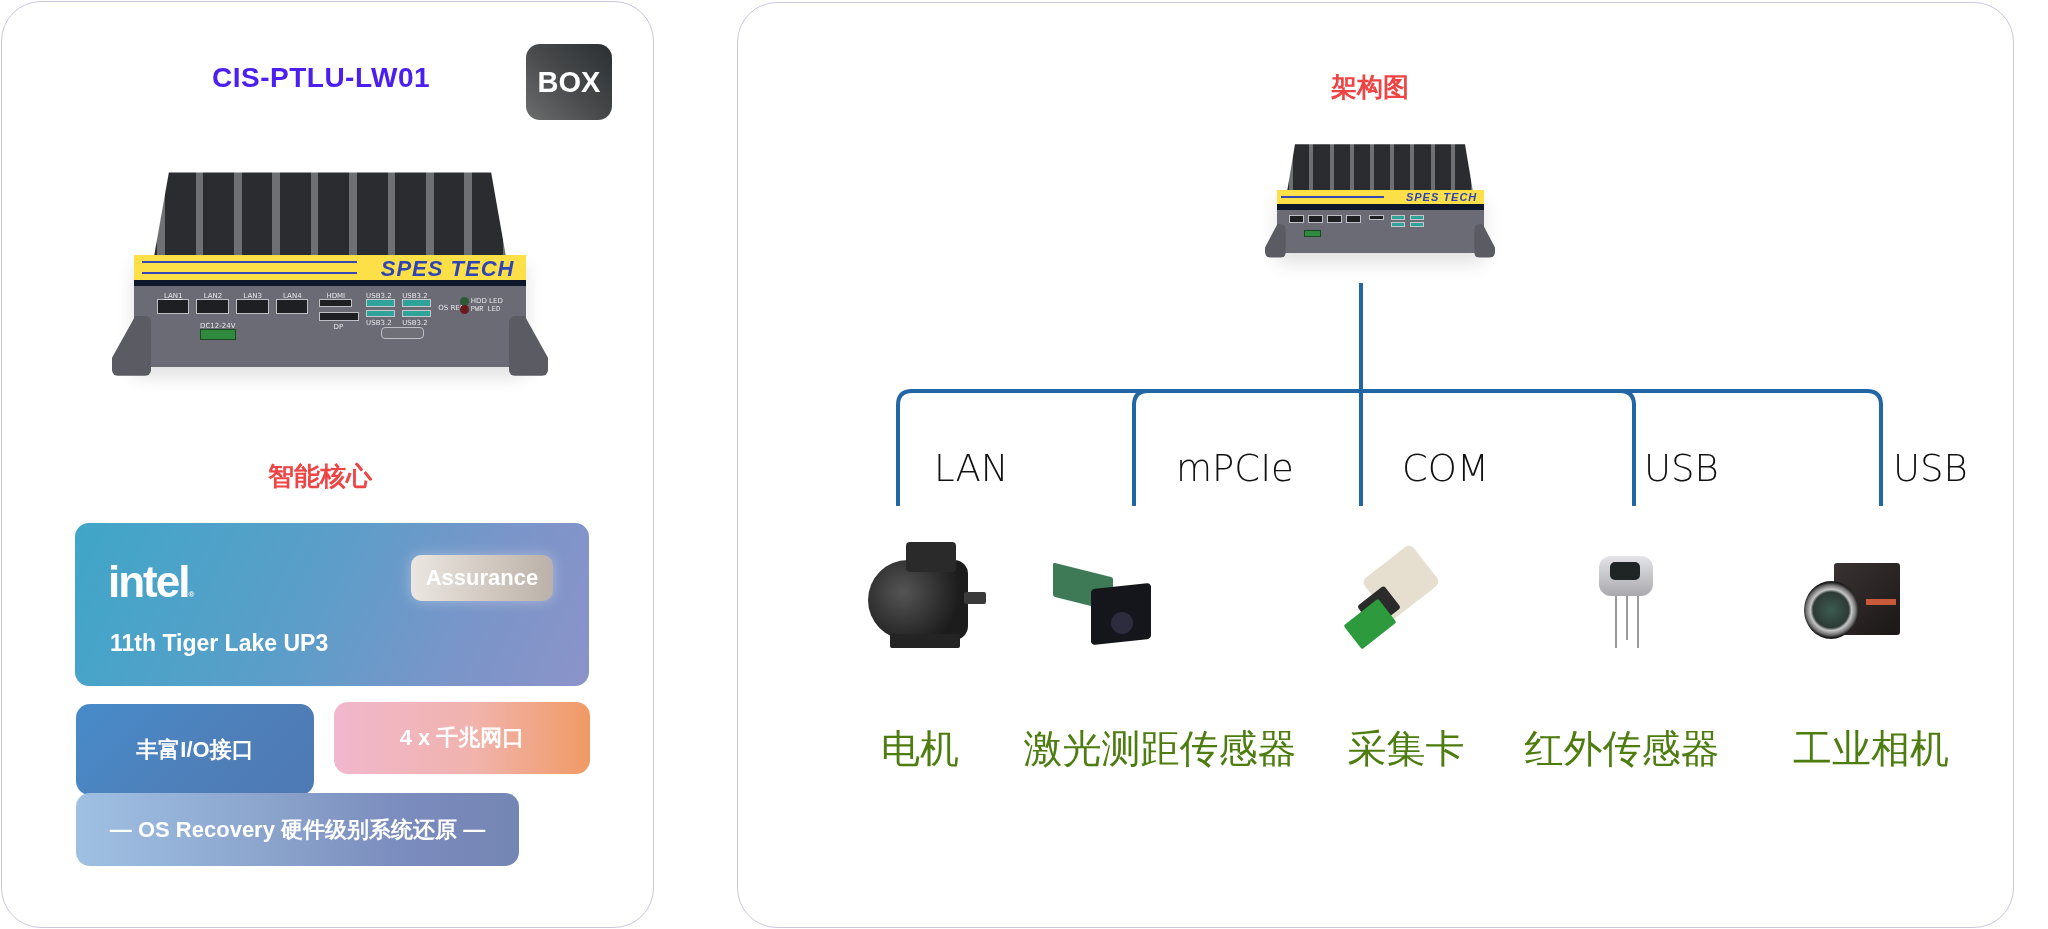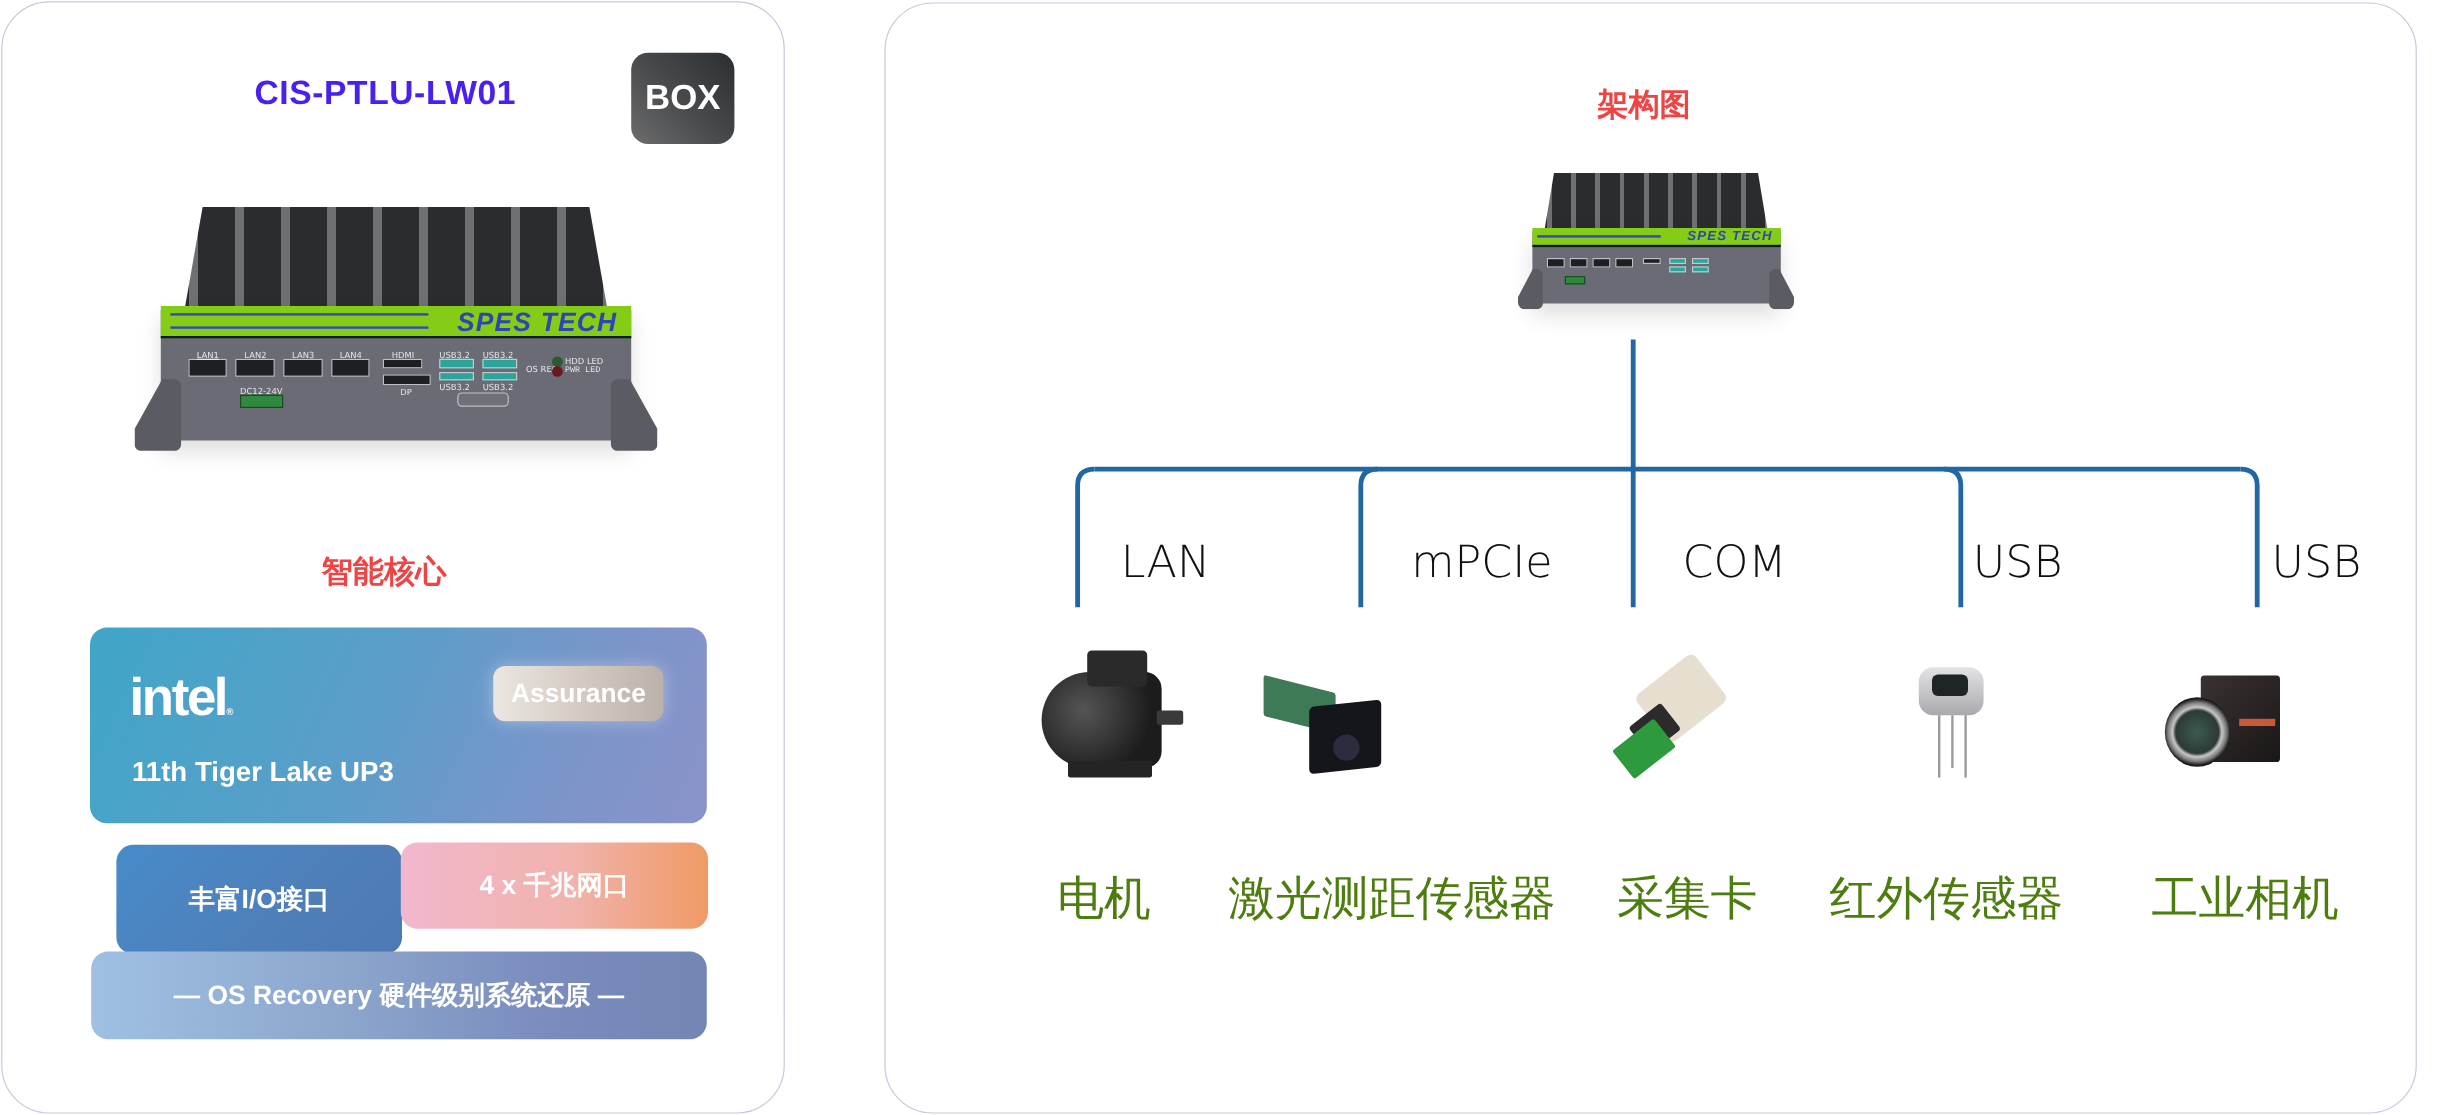--- a/index.html
+++ b/index.html
@@ -14,21 +14,21 @@
   .box-badge { position: absolute; left: 526px; top: 44px; width: 86px; height: 76px; border-radius: 14px;
                background: linear-gradient(225deg, #2b2f31 0%, #4a4c4e 55%, #6d6d6d 100%);
                color: #fff; font-weight: bold; font-size: 29px; display: flex; align-items: center; justify-content: center; font-family: "Liberation Sans", sans-serif; }
 
   
   .device { position: absolute; }
   .device .fins { position: absolute; left: 6%; right: 6%; top: 0; height: 44%;
                   background: repeating-linear-gradient(90deg, #2b2c30 0 5%, #6f7074 5% 7%, #2b2c30 7% 10%);
                   clip-path: polygon(4% 100%, 8% 8%, 92% 8%, 96% 100%); }
   .device .body { position: absolute; left: 5%; right: 5%; top: 42%; bottom: 6%; background: #6a6b74; border-radius: 4px; box-shadow: 0 10px 18px rgba(0,0,0,0.12); }
-  .device .brand-strip { position: absolute; left: 0; right: 0; top: 0; height: 22%; background: #84cc16; border-bottom: 2px solid #0f172a; }
+  .device .brand-strip { position: absolute; left: 0; right: 0; top: 0; height: 22%; background: #fde047; border-bottom: 6px solid #0f172a; }
   .device .brand { position: absolute; right: 3%; top: 2%; color: #2f44b7; font-weight: bold; font-style: italic; font-family: "Liberation Sans", sans-serif; letter-spacing: 1px; }
   .device .line { position: absolute; left: 2%; height: 2px; background: #3648b8; }
   .device .flange { position: absolute; bottom: 2%; height: 28%; width: 9%; background: #5b5c63; }
   .device .flange.l { left: 0; clip-path: polygon(60% 0, 100% 0, 100% 100%, 0 100%, 0 70%); border-radius: 6px; }
   .device .flange.r { right: 0; clip-path: polygon(0 0, 40% 0, 100% 70%, 100% 100%, 0 100%); border-radius: 6px; }
   .device .ports { position: absolute; left: 4%; right: 4%; top: 30%; bottom: 8%; }
   .port { position: absolute; background: #1e1f22; border: 1.5px solid #bfc0c6; box-sizing: border-box; }
   .port.usb { background: #2ea39a; border-color: #c6c7cc; }
   .port.green { background: #2f8a3d; border-color: #1a4a22; }
   .port-label { position: absolute; color: #e6e6ea; font-size: 7px; white-space: nowrap; }
@@ -46,24 +46,24 @@
               background: linear-gradient(115deg, #3fa6c8 0%, #5b9ec9 45%, #7a95c9 75%, #8b93c9 100%); }
   .intel-logo { position: absolute; left: 33px; top: 34px; font-size: 44px; font-weight: bold; letter-spacing: -2px; color: #fff; font-family: "Liberation Sans", sans-serif; }
   .intel-logo .reg { font-size: 8px; vertical-align: baseline; }
   .assurance { position: absolute; left: 336px; top: 32px; width: 142px; height: 46px; border-radius: 10px;
                background: linear-gradient(90deg, #ebe6e1 0%, #cfc6bd 60%, #bab2aa 100%);
                color: #fff; font-size: 22px; font-weight: bold; display: flex; align-items: center; justify-content: center;
                box-shadow: 0 0 14px rgba(255,255,255,0.35); }
   .cpu-model { position: absolute; left: 35px; top: 107px; font-size: 23px; color: #fff; }
 
   #io-card { left: 76px; top: 704px; width: 238px; height: 91px; background: linear-gradient(135deg, #478bca 0%, #4f7fb8 60%, #4d79b4 100%);
-             display: flex; align-items: center; justify-content: center; font-size: 22px; margin-left: 21px; }
+             display: flex; align-items: center; justify-content: center; font-size: 22px; }
   #lan-card { left: 334px; top: 702px; width: 256px; height: 72px; background: linear-gradient(90deg, #f1b7cd 0%, #f1b3ad 55%, #f09a65 100%);
               display: flex; align-items: center; justify-content: center; font-size: 22px; }
-  #recovery-card { left: 76px; top: 793px; width: 513px; height: 73px; background: linear-gradient(90deg, #9fc0e3 0%, #8aa3cb 45%, #7a8bbd 75%, #7486b3 100%);
+  #recovery-card { left: 76px; top: 793px; width: 443px; height: 73px; background: linear-gradient(90deg, #9fc0e3 0%, #8aa3cb 45%, #7a8bbd 75%, #7486b3 100%);
                    display: flex; align-items: center; justify-content: center; font-size: 22px; }
 
   
   #bus-svg { position: absolute; left: 0; top: 0; width: 2048px; height: 929px; pointer-events: none; }
   .iface-label { position: absolute; font-size: 37px; color: #111; font-family: "DejaVu Sans", sans-serif; font-weight: 300; }
   .device-label { position: absolute; font-size: 39px; color: #4d7c0f; font-family: "DejaVu Sans", sans-serif; white-space: nowrap; }
 
   .peripheral { position: absolute; }
   
   #periph-0 { left: 860px; top: 538px; width: 135px; height: 116px; }

